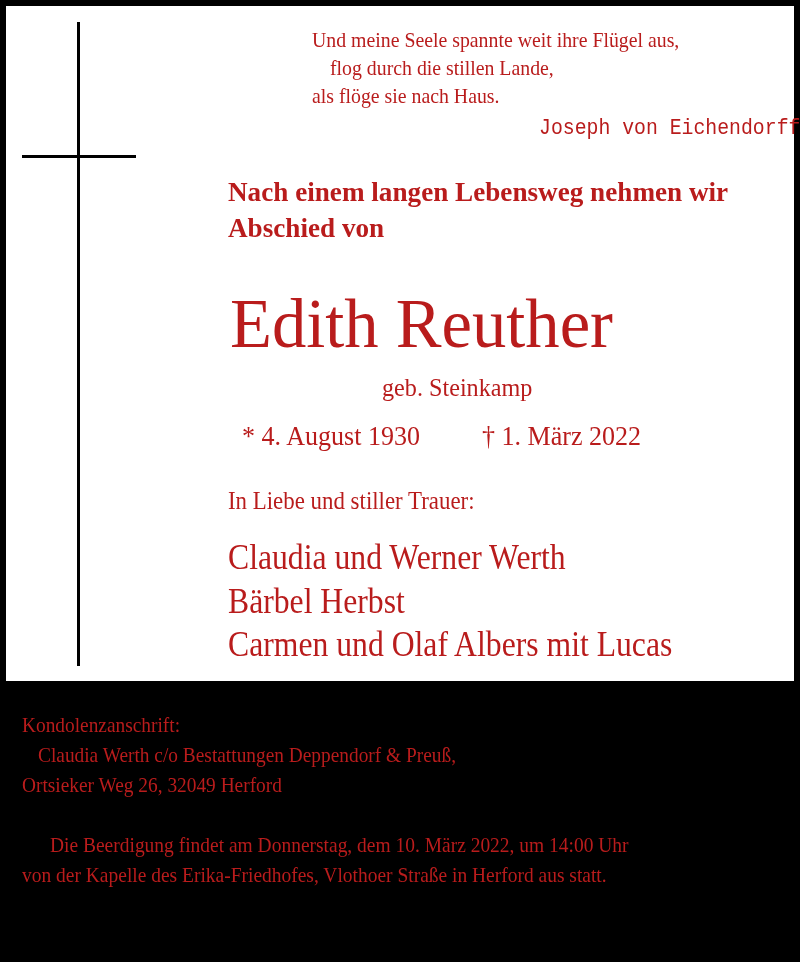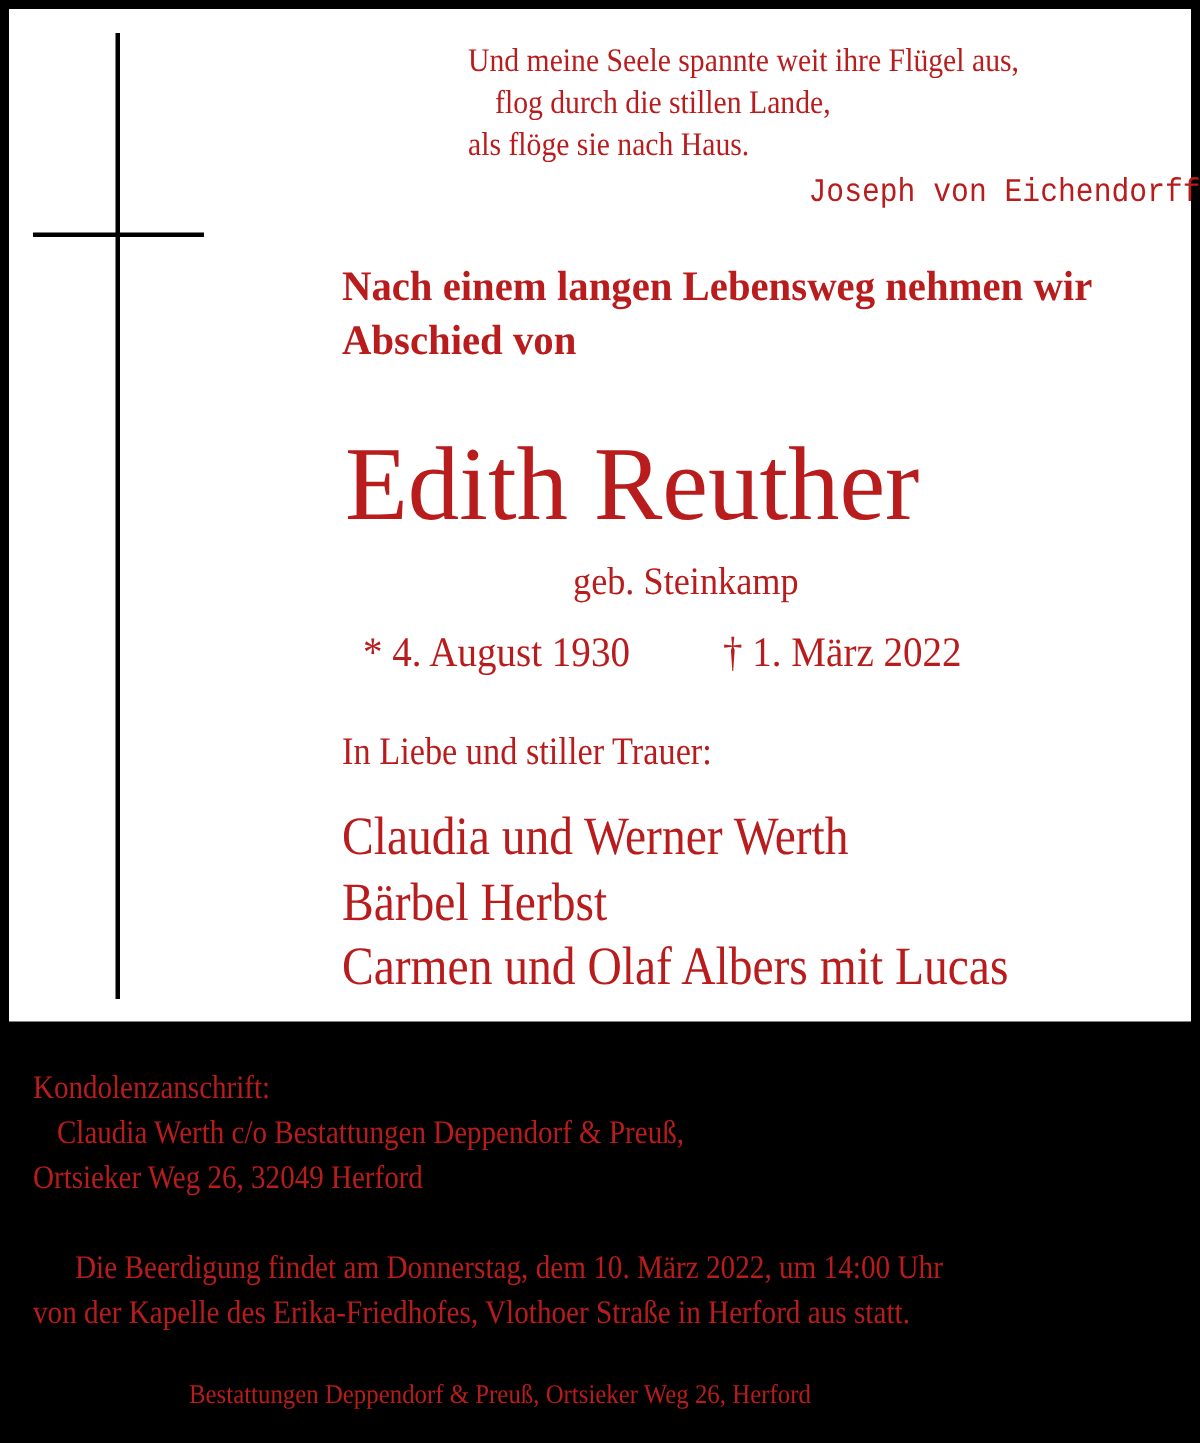--- a/index.html
+++ b/index.html
@@ -59,15 +59,14 @@
     <div class="abs info" style="left:16px; top:708px;"><span class="cond" style="transform:scaleX(0.88);">Kondolenzanschrift:</span></div>
     <div class="abs info" style="left:32px; top:738px;"><span class="cond" style="transform:scaleX(0.88);">Claudia Werth c/o Bestattungen Deppendorf &amp; Preuß,</span></div>
     <div class="abs info" style="left:16px; top:768px;"><span class="cond" style="transform:scaleX(0.88);">Ortsieker Weg 26, 32049 Herford</span></div>
   </div>
 
   <div>
     <div class="abs info" style="left:16px; top:828px;margin-left:28px;"><span class="cond" style="transform:scaleX(0.885);">Die Beerdigung findet am Donnerstag, dem 10. März 2022, um 14:00 Uhr</span></div>
     <div class="abs info" style="left:16px; top:858px;"><span class="cond" style="transform:scaleX(0.885);">von der Kapelle des Erika-Friedhofes, Vlothoer Straße in Herford aus statt.</span></div>
   </div>
 
-  <div class="abs footer" style="left:120px; top:914px;"><span class="cond" style="transform:scaleX(0.92);">Bestattungen Deppendorf &amp; Preuß, Ortsieker Weg 26, Herford</span></div>
 
 </div>
 
 </body></html>

